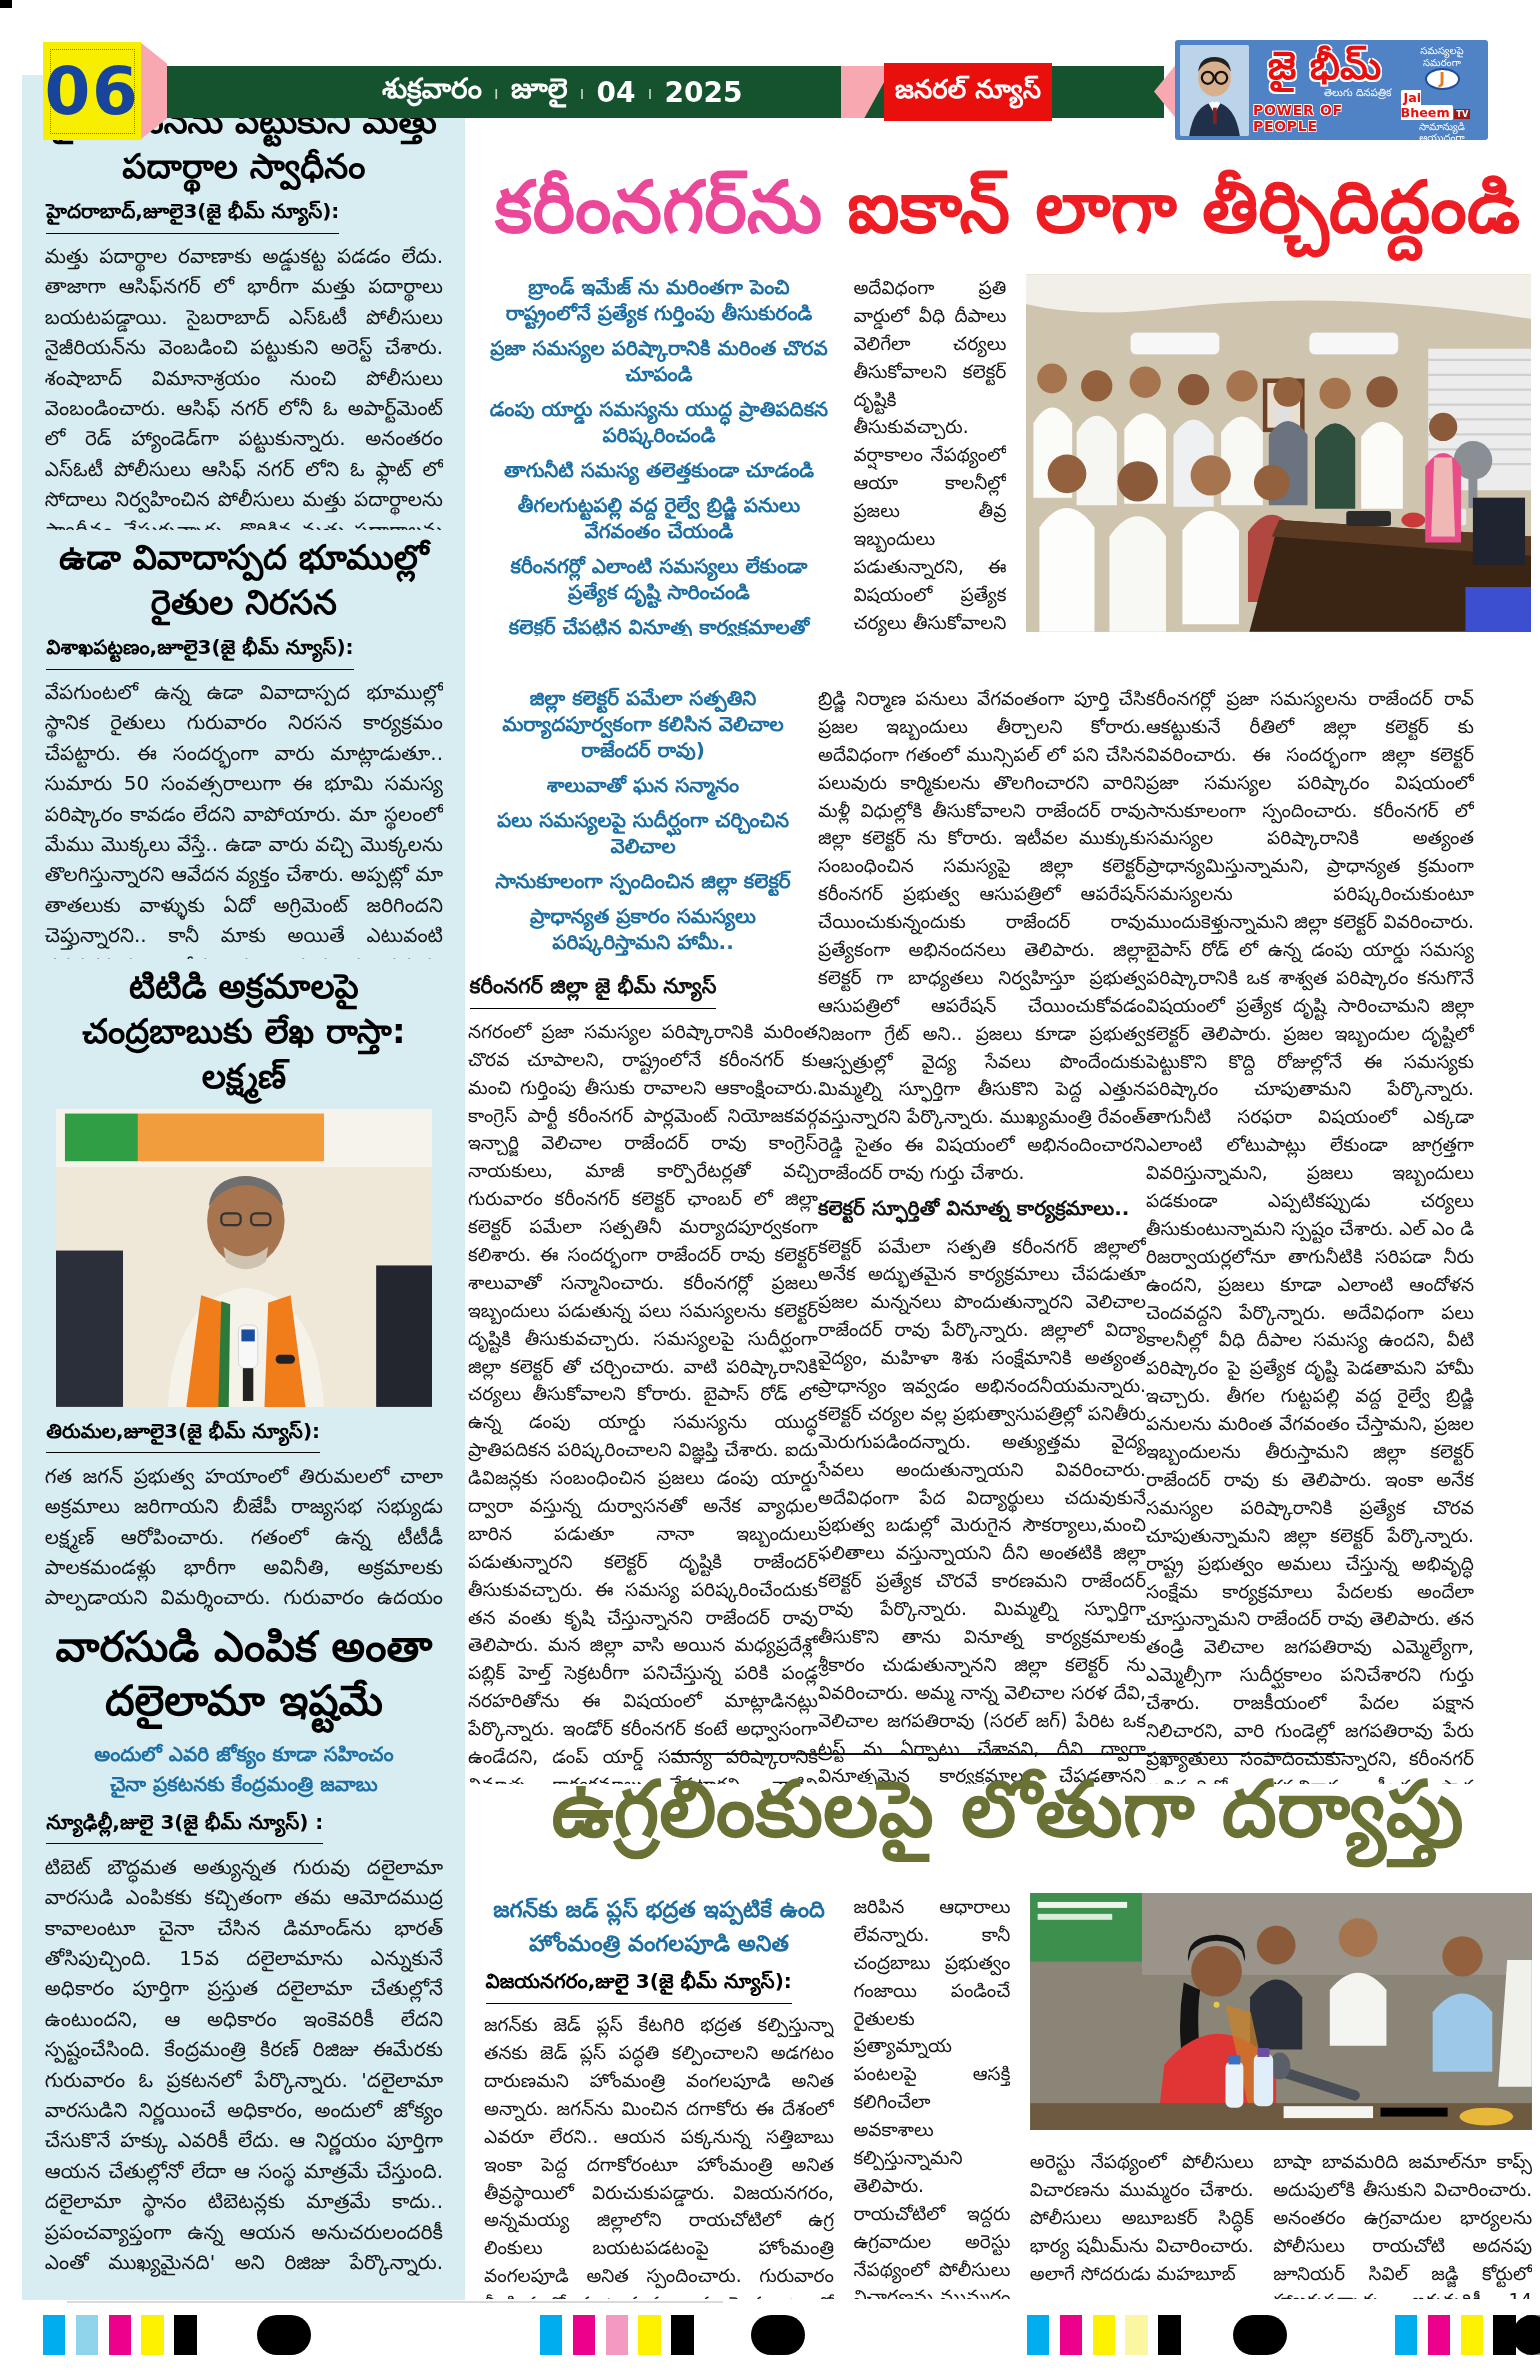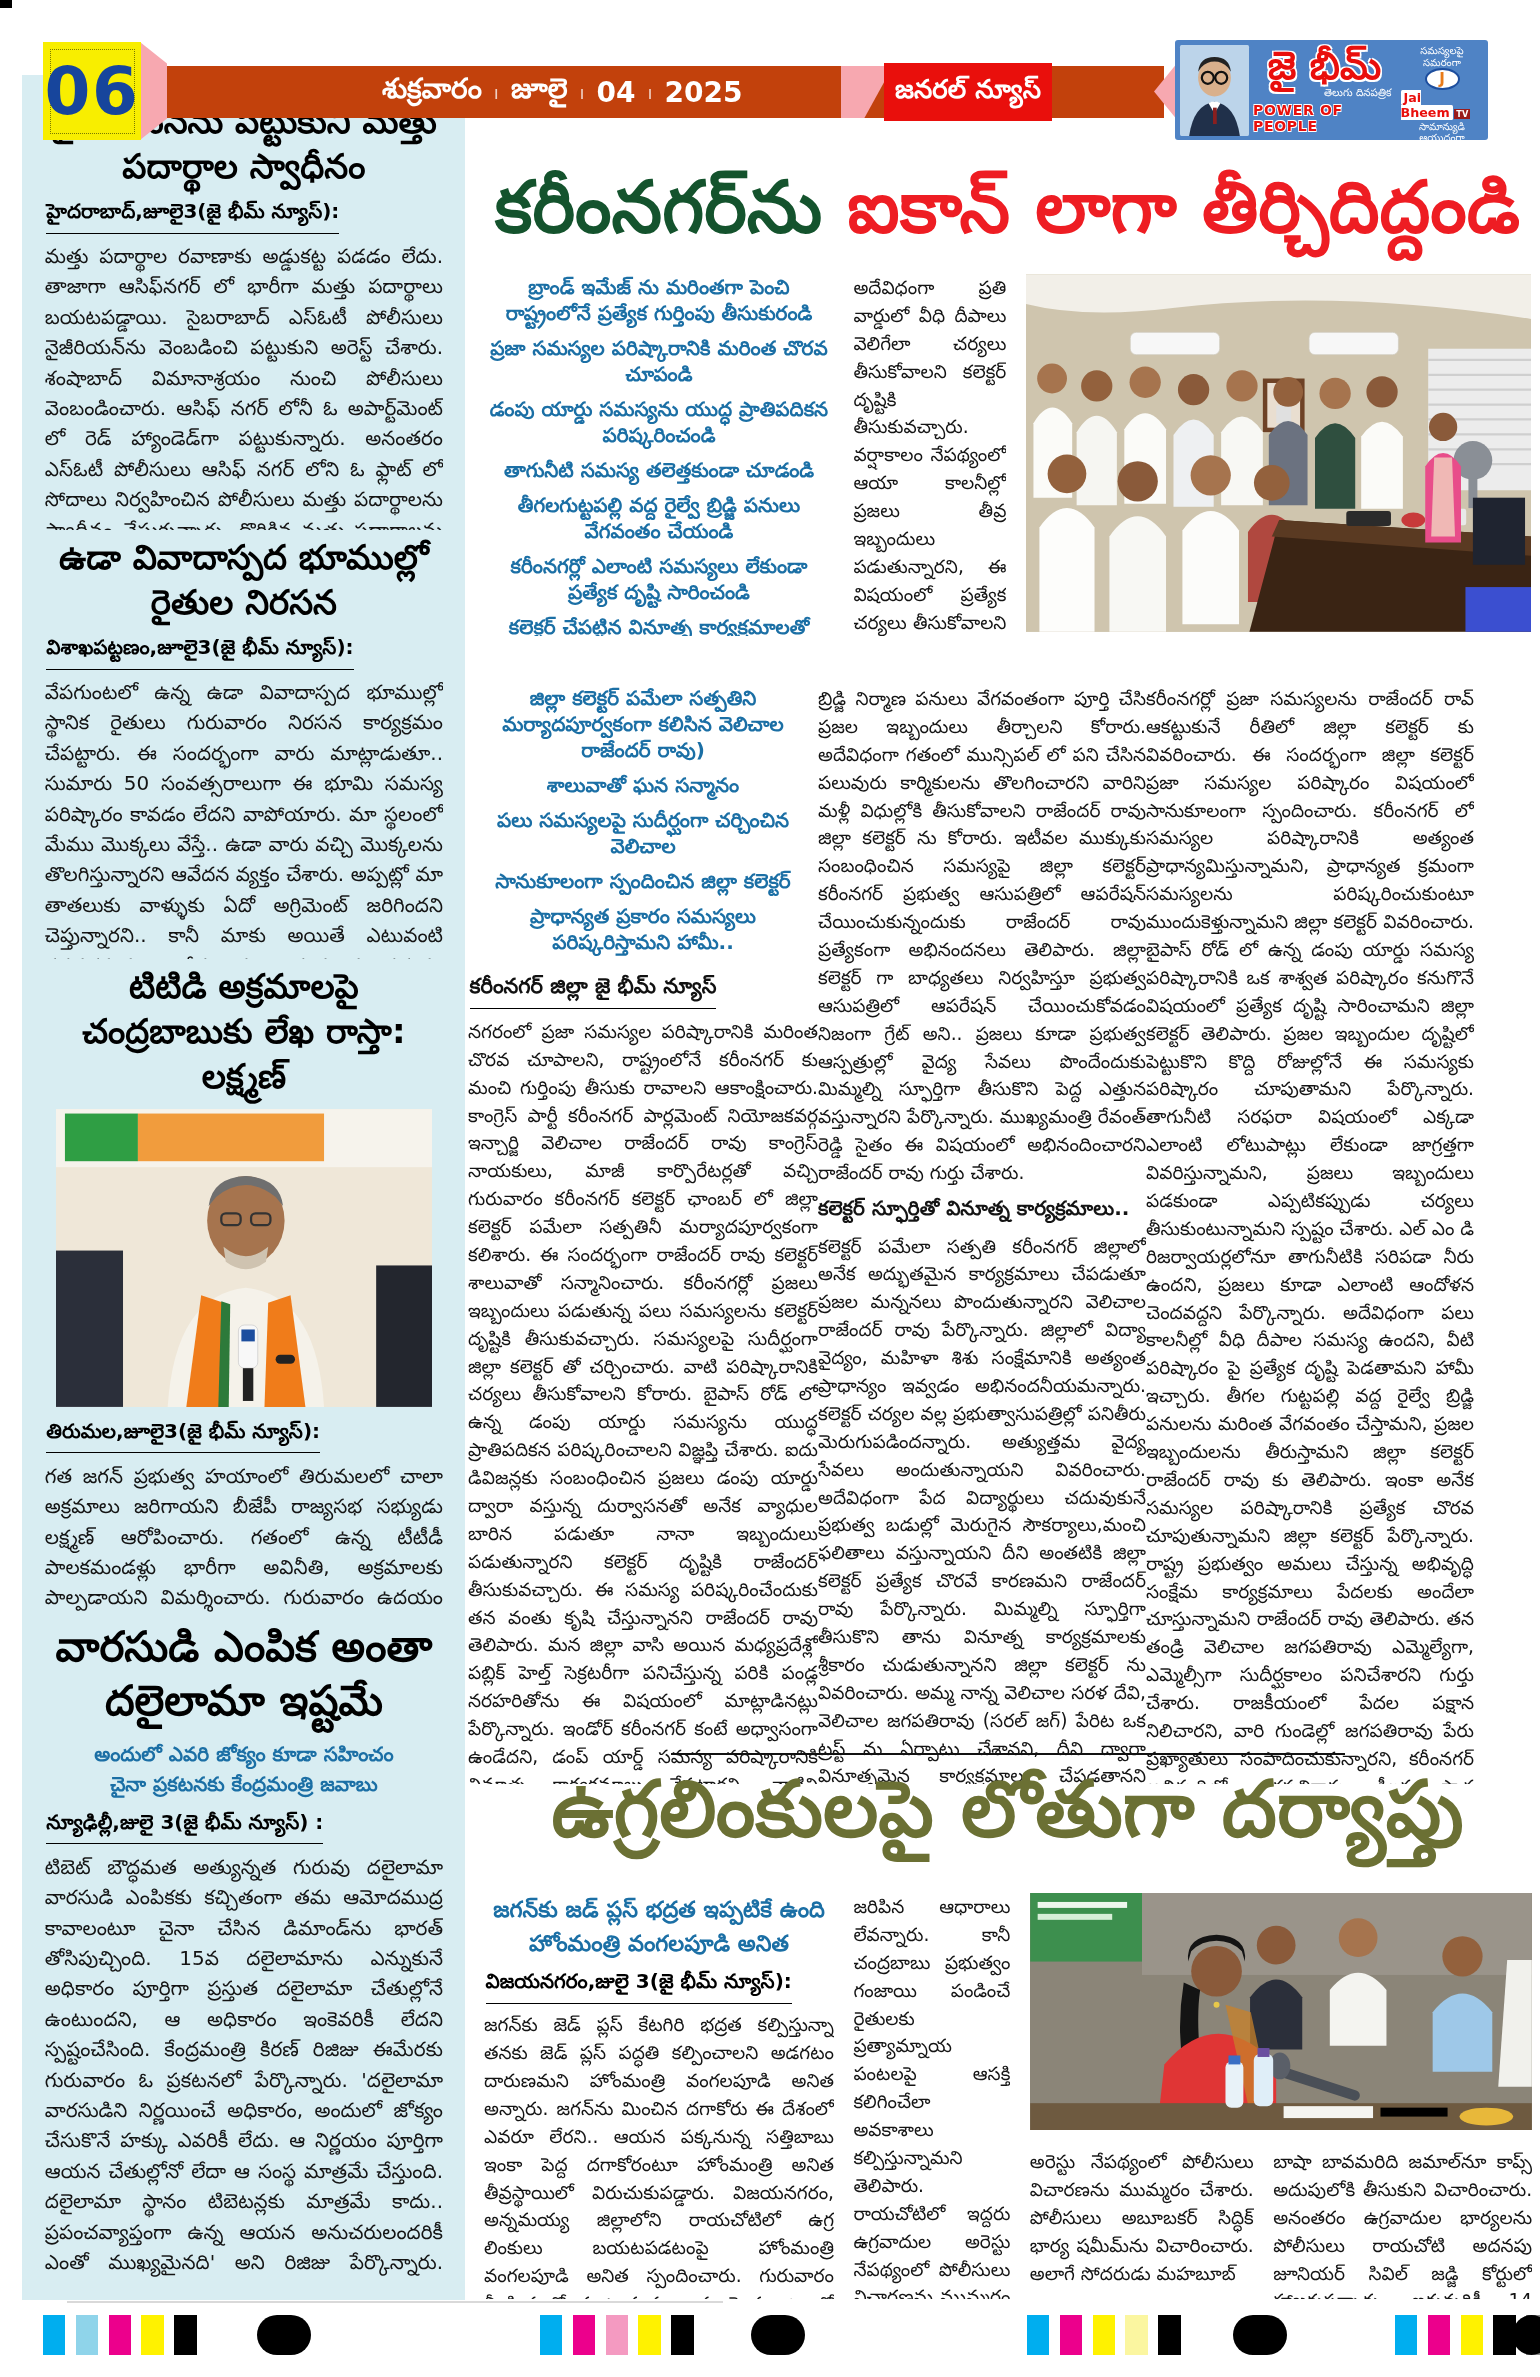--- a/index.html
+++ b/index.html
@@ -8,21 +8,21 @@
   .abs{position:absolute;}
 
   
   .corner-mark{left:0;top:0;width:12px;height:8.2px;background:#000;}
   .pagenum-box{left:43px;top:42px;width:98px;height:98px;background:#f8ee00;z-index:3;
                display:flex;align-items:center;justify-content:center;}
   .pagenum-inner{width:83px;height:83px;border:1.5px dotted #7a7a00;display:flex;align-items:center;justify-content:center;}
   .pagenum{font-size:66px;font-weight:800;color:#17459c;letter-spacing:1.5px;}
   .pagenum-3d{left:140px;top:42px;width:27px;height:98px;background:#f7a8b0;z-index:2;
               clip-path:polygon(0 0,100% 22%,100% 78%,0 100%);}
-  .datebar{left:158px;top:66px;width:1006px;height:52px;background:#c2410c;z-index:1;
+  .datebar{left:158px;top:66px;width:1006px;height:52px;background:#14532d;z-index:1;
            display:flex;align-items:center;}
   .datebar-text{margin-left:224px;color:#fff;font-weight:800;font-size:28px;display:flex;align-items:center;gap:12px;}
   .datebar-sep{font-weight:400;font-size:18px;opacity:.75;}
   .pink-notch{left:841px;top:66px;width:52px;height:52px;background:#f7a8b0;z-index:2;
               clip-path:polygon(0 0,100% 0,45% 100%,0 100%);}
   .section-box{left:884px;top:63px;width:168px;height:58px;background:#e90f0c;z-index:3;
                display:flex;align-items:center;justify-content:center;}
   .section-label{color:#fff;font-weight:800;font-size:26px;}
   .pink-arrow{left:1154px;top:46px;width:37px;height:91px;background:#f7a8b0;z-index:2;
               clip-path:polygon(100% 0,100% 100%,0 50%);}
@@ -49,21 +49,21 @@
   .sb-headline-big{font-size:42px;line-height:1.3;}
   .sb-subhead{font-size:20px;font-weight:700;color:#1b6fa5;text-align:center;line-height:1.5;margin-bottom:10.4px;}
   .dateline{display:inline-block;font-size:20px;font-weight:800;color:#000;border-bottom:1.5px solid #000;
             padding-bottom:4.5px;margin:0 0 7.5px 1.5px;}
   .body-text{font-size:20px;line-height:1.52;text-align:justify;color:#141414;}
   .sb-photo{width:376px;height:298px;margin:3px auto 12px;display:block;background:#e8e2d4;}
 
   
   .main-headline{left:484px;top:164px;width:1047px;height:103px;text-align:center;
                  font-size:72px;font-weight:800;line-height:1.2;white-space:nowrap;}
-  .main-headline .hl-black{color:#14532d;}
+  .main-headline .hl-black{color:#ec4899;}
   .main-headline .hl-red{color:#ee1d23;}
   .band{display:flex;}
   .band1{left:484px;top:274px;width:1047px;height:362px;gap:19.4px;}
   .band2{left:468px;top:645px;width:1047px;height:1099px;margin-top:40px;}
   .colA{width:350px;flex:none;overflow:hidden;}
   .colB{width:153px;flex:none;overflow:hidden;}
   .colB2{width:328px;flex:none;overflow:hidden;}
   .colC{width:328px;flex:none;overflow:hidden;}
   .photo-main{width:505px;height:358px;flex:none;background:#d8d2c0;}
   .bullets{color:#1b6fa5;font-weight:700;font-size:20px;line-height:1.3;text-align:center;}

